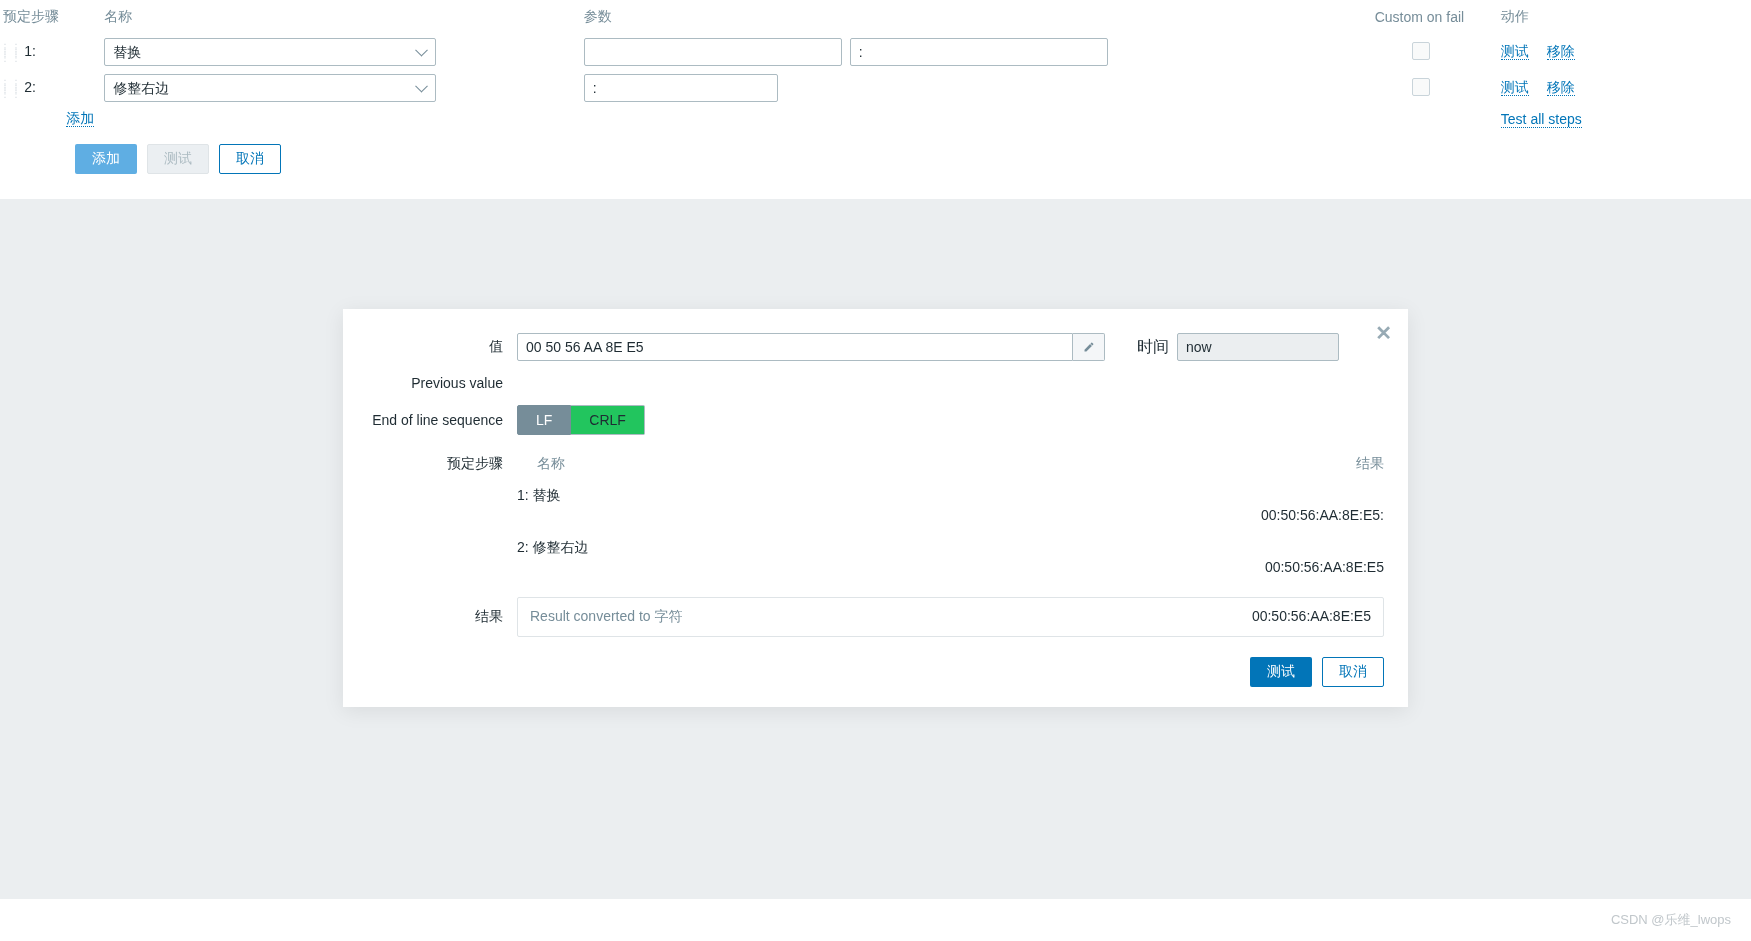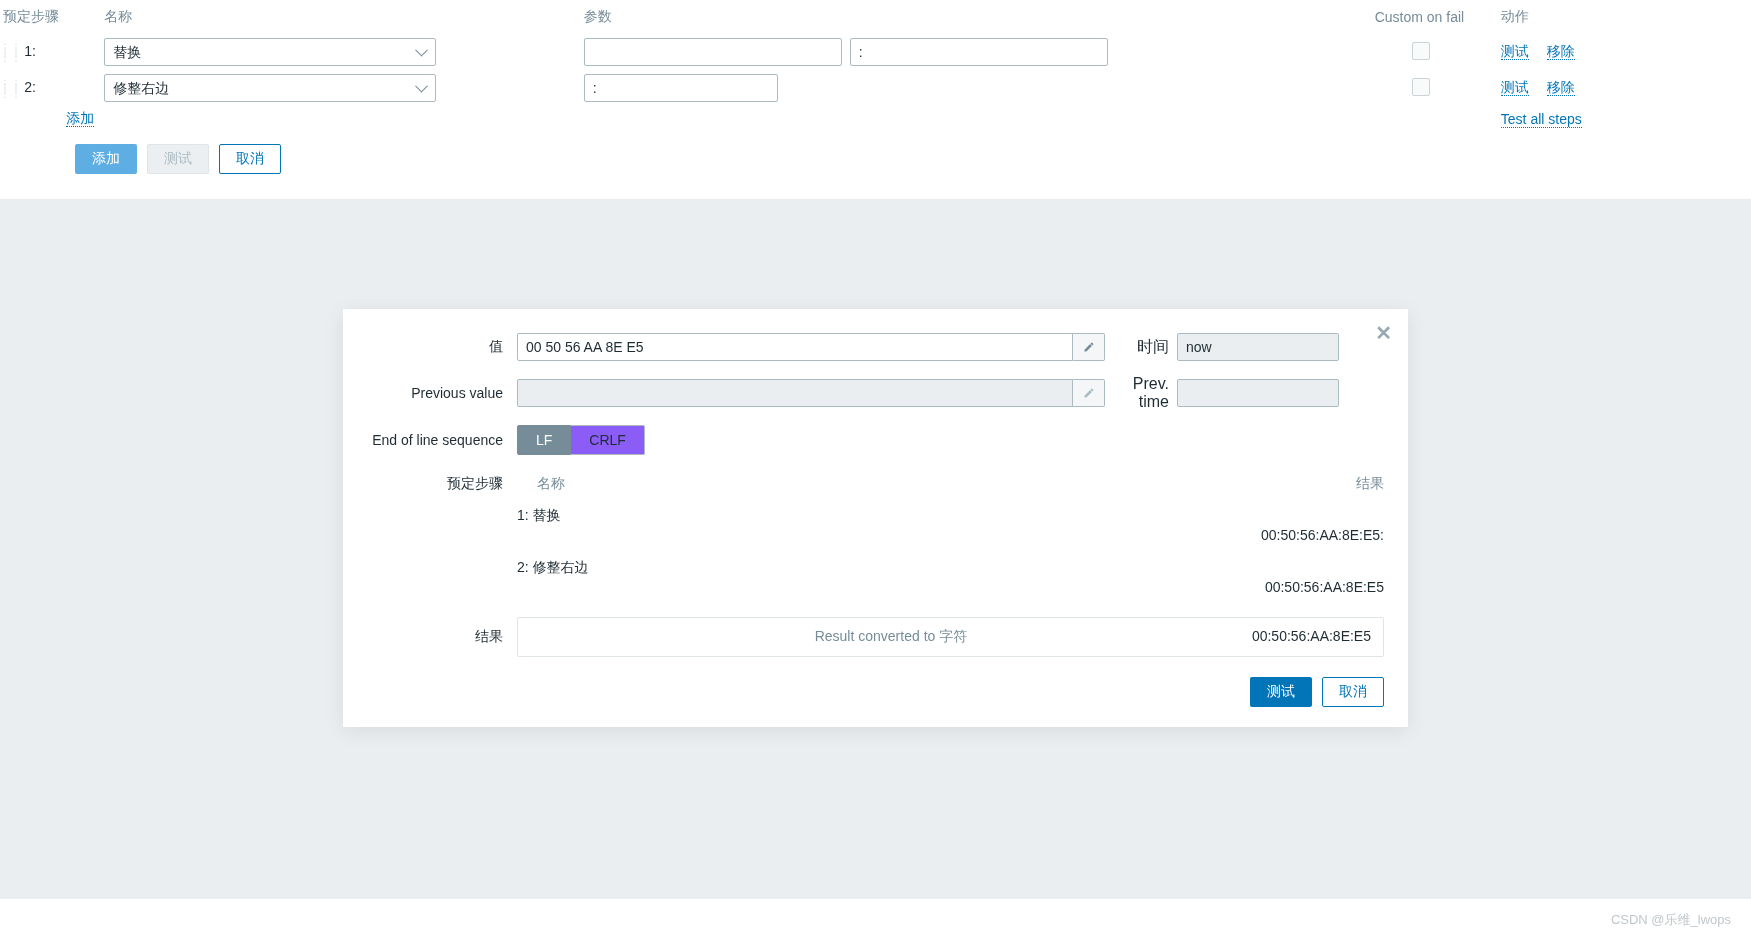--- a/index.html
+++ b/index.html
@@ -179,21 +179,21 @@
     .disabled-input { background: #ebeef0; color: #768d99; }
     .readonly-input { background: #ebeef0; color: #1f2c33; }
     .time-label { width: 72px; text-align: right; padding-right: 8px; font-size: 16px; }
     .time-input { width: 162px; }
 
     .seg-group { display: flex; }
     .seg-btn {
       height: 30px;
       padding: 0 18px;
       border: 1px solid #acbbc2;
-      background: #8b5cf6;
+      background: #22c55e;
       color: #1f2c33;
       cursor: pointer;
       font-size: 14px;
     }
     .seg-btn:first-child { border-radius: 2px 0 0 2px; }
     .seg-btn:last-child { border-radius: 0 2px 2px 0; border-left: none; }
     .seg-btn.active { background: #768d99; color: #fff; border-color: #768d99; }
 
     .steps-result {
       margin-bottom: 14px;
@@ -211,21 +211,21 @@
     }
     .step-result-row .sr-name { flex: 1; padding-left: 0; }
     .step-result-row .sr-result { width: 200px; text-align: right; margin-top: 20px; }
 
     .result-box {
       border: 1px solid #dfe4e7;
       border-radius: 2px;
       padding: 10px 12px;
       display: flex;
     }
-    .result-box .rb-text { flex: 1; color: #768d99; text-align: center; }
+    .result-box .rb-text { flex: 1; color: #768d99; }
     .result-box .rb-value { text-align: right; }
 
     .modal-buttons {
       display: flex;
       justify-content: flex-end;
       gap: 10px;
       margin-top: 20px;
     }
 
     .watermark {
@@ -335,34 +335,20 @@
             </span>
           </div>
         </div>
         <div class="time-label">时间</div>
         <input type="text" class="text-input readonly-input time-input" value="now" style="">
       </div>
     </div>
 
     <div class="modal-row">
       <div class="modal-label">Previous value</div>
-      <div class="modal-field">
-        <div class="input-group" style="max-width:588px">
-          <input type="text" class="text-input disabled-input" disabled="" value="" style="">
-          <div class="input-addon">
-            <span class="pencil-icon">
-              <svg viewBox="0 0 16 16" width="12" height="12">
-                  <path fill="#acbbc2" d="M2 11.5V14h2.5l7.4-7.4-2.5-2.5L2 11.5zM13.7 4.8c.3-.3.3-.7 0-1l-1.5-1.5c-.3-.3-.7-.3-1 0l-1.2 1.2 2.5 2.5 1.2-1.2z"></path>
-                </svg>
-            </span>
-          </div>
-        </div>
-        <div class="time-label">Prev. time</div>
-        <input type="text" class="text-input disabled-input time-input" disabled="" value="" style="">
-      </div>
     </div>
 
     <div class="modal-row">
       <div class="modal-label">End of line sequence</div>
       <div class="modal-field">
         <div class="seg-group">
           <button class="seg-btn active">LF</button>
           <button class="seg-btn">CRLF</button>
         </div>
       </div>

